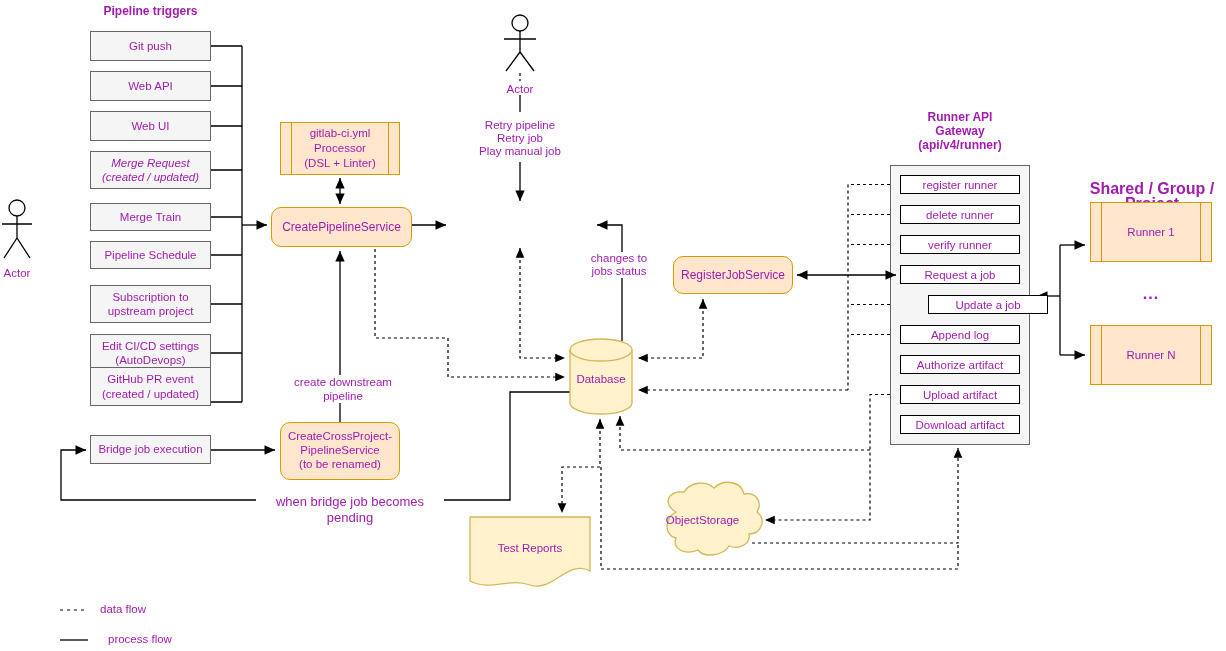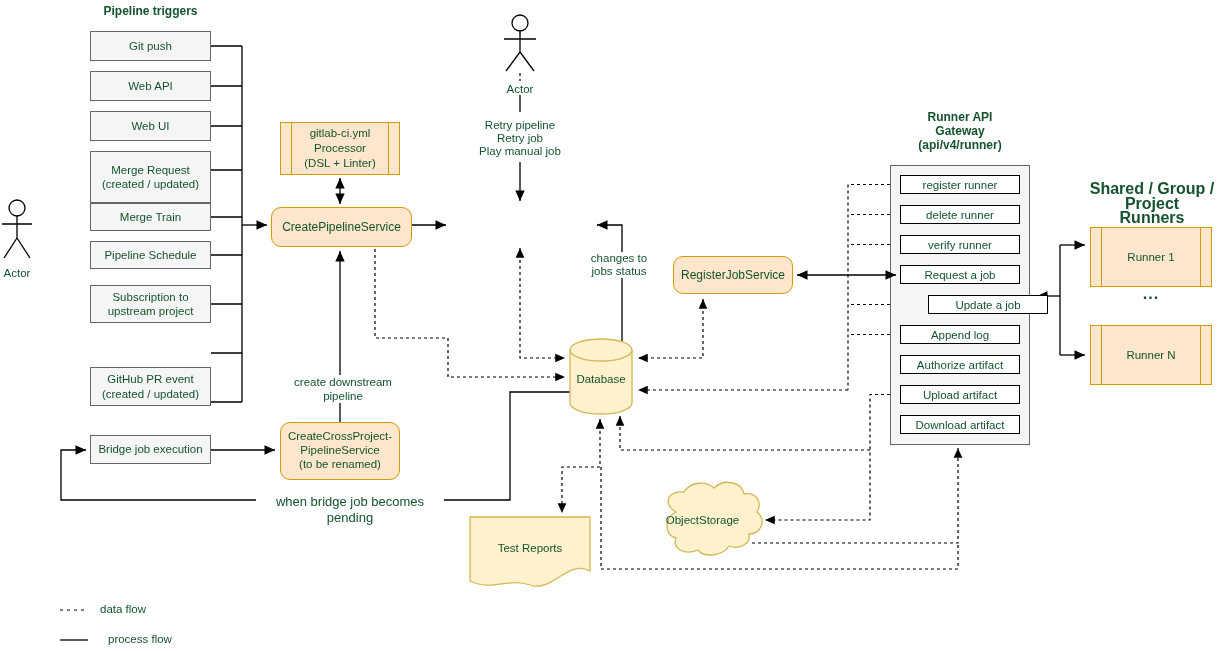--- a/index.html
+++ b/index.html
@@ -1,17 +1,17 @@
 <!DOCTYPE html>
 <html><head>
 <meta charset="utf-8">
 <style>
   html,body{margin:0;padding:0;background:#fff;}
   #stage{position:relative;width:1226px;height:651px;background:#ffffff;
-         font-family:"Liberation Sans",sans-serif;color:#14532d;overflow:hidden;}
+         font-family:"Liberation Sans",sans-serif;color:#a21caf;overflow:hidden;}
   svg.layer{position:absolute;left:0;top:0;}
   .lbl{position:absolute;text-align:center;line-height:1.2;}
   .bg{background:#ffffff;}
   .bold{font-weight:bold;}
   .tbox{position:absolute;background:#f5f5f5;border:1px solid #666;box-sizing:border-box;
         display:flex;align-items:center;justify-content:center;text-align:center;
         font-size:11.5px;line-height:1.25;padding:1px 3px;}
   .svc{position:absolute;background:#ffe6cc;border:1.4px solid #d79b00;border-radius:10px;
        box-sizing:border-box;display:flex;align-items:center;justify-content:center;
        text-align:center;font-size:12px;line-height:1.2;}
@@ -87,24 +87,25 @@
         <circle cx="17" cy="208" r="8" fill="#fff"></circle>
         <path d="M17,216 V238 M2,224 H32 M17,238 L4,258 M17,238 L30,258"></path>
       </g>
     </g>
   </svg>
 
   <div class="lbl bold" style="left:90px;top:4px;width:121px;font-size:12px;">Pipeline triggers</div>
   <div class="tbox" style="left:90px;top:31px;width:121px;height:30px;">Git push</div>
   <div class="tbox" style="left:90px;top:71px;width:121px;height:30px;">Web API</div>
   <div class="tbox" style="left:90px;top:111px;width:121px;height:30px;">Web UI</div>
-  <div class="tbox" style="left:90px;top:151px;width:121px;height:52px;">Merge Request (created / updated)</div>
+  <div class="tbox" style="left:90px;top:151px;width:121px;height:38px;font-style:italic;">Merge Request (created / updated)</div>
   <div class="tbox" style="left:90px;top:203px;width:121px;height:28px;">Merge Train</div>
   <div class="tbox" style="left:90px;top:241px;width:121px;height:28px;">Pipeline Schedule</div>
   <div class="tbox" style="left:90px;top:285px;width:121px;height:38px;">Subscription to upstream project</div>
+  <div class="tbox" style="left:90px;top:334px;width:121px;height:38px;">Edit CI/CD settings (AutoDevops)</div>
   <div class="tbox" style="left:90px;top:367px;width:121px;height:39px;">GitHub PR event (created / updated)</div>
   <div class="tbox" style="left:90px;top:435px;width:121px;height:29px;">Bridge job execution</div>
 
   <div class="lbl" style="left:0px;top:267px;width:34px;font-size:11.5px;">Actor</div>
   <div class="lbl" style="left:490px;top:83px;width:60px;font-size:11.5px;">Actor</div>
 
   <div class="proc" style="left:280px;top:122px;width:120px;height:53px;">
     <div>
       <div>gitlab-ci.yml</div>
       <div>Processor</div>
@@ -157,21 +158,21 @@
   <div class="item" style="left:928px;top:295px;width:120px;height:19px;">Update a job</div>
   <div class="item" style="left:900px;top:325px;width:120px;height:19px;">Append log</div>
   <div class="item" style="left:900px;top:355px;width:120px;height:19px;">Authorize artifact</div>
   <div class="item" style="left:900px;top:385px;width:120px;height:19px;">Upload artifact</div>
   <div class="item" style="left:900px;top:415px;width:120px;height:19px;">Download artifact</div>
 
   <div class="lbl bold" style="left:1078px;top:182px;width:148px;font-size:16px;line-height:14.5px;">
     <div>Shared / Group / Project</div>
     <div>Runners</div>
   </div>
-  <div class="proc" style="left:1090px;top:227px;width:122px;height:60px;">
+  <div class="proc" style="left:1090px;top:202px;width:122px;height:60px;">
     <span>Runner 1</span>
   </div>
   <div class="lbl bold" style="left:1090px;top:284px;width:122px;font-size:16px;letter-spacing:1px;">...</div>
   <div class="proc" style="left:1090px;top:325px;width:122px;height:60px;">
     <span>Runner N</span>
   </div>
 
   <div class="lbl" style="left:100px;top:603px;width:70px;text-align:left;font-size:11.5px;">data flow</div>
   <div class="lbl" style="left:108px;top:633px;width:90px;text-align:left;font-size:11.5px;">process flow</div>
 

